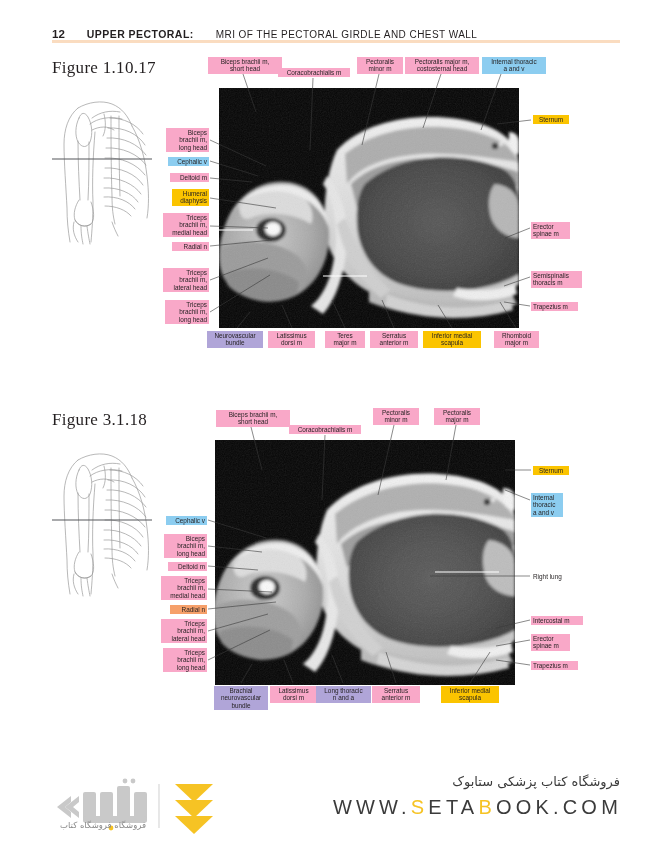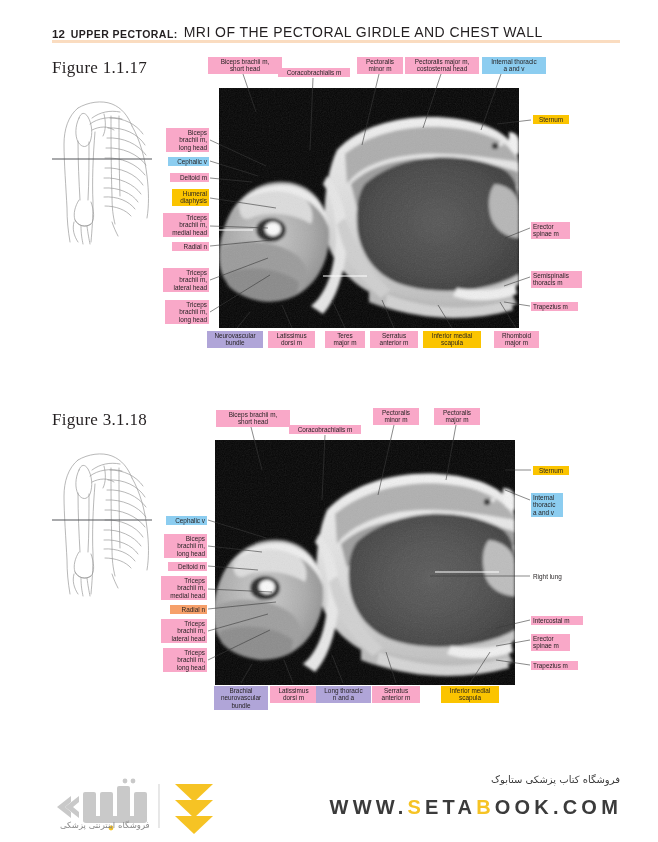--- a/index.html
+++ b/index.html
@@ -8,24 +8,24 @@
     background:#ffffff;
     font-family:"Liberation Sans", sans-serif;
     position:relative;
     overflow:hidden;
     -webkit-font-smoothing:antialiased;
   }
   .page{position:absolute;inset:0;}
 
   
   .header{position:absolute;left:52px;top:20px;width:596px;height:20px;
-          display:flex;align-items:flex-end;gap:6px;white-space:nowrap;}
+          display:flex;align-items:flex-end;gap:22px;white-space:nowrap;}
   .hdr-num{font-size:11.5px;font-weight:bold;color:#231f20;letter-spacing:0px;}
   .hdr-sect{font-size:10.5px;font-weight:bold;color:#231f20;letter-spacing:.45px;}
-  .hdr-sub{font-size:14px;color:#231f20;letter-spacing:.45px;}
+  .hdr-sub{font-size:10px;color:#231f20;letter-spacing:.45px;}
   .hdr-rule{position:absolute;left:52px;top:40px;width:568px;height:3px;
             background:#fadcc0;}
 
   
   .fig-title{position:absolute;font-family:"Liberation Serif", serif;
              font-size:17px;color:#231f20;letter-spacing:.3px;}
 
   .orient{position:absolute;}
   .orient svg{display:block;}
 
@@ -44,42 +44,42 @@
   .orange{background:#f6a06a;}
   .purple{background:#b0a5d8;}
   .none{background:transparent;}
 
   
   .leads{position:absolute;left:0;top:0;width:658px;height:842px;
          pointer-events:none;}
 
   
   .footer{position:absolute;left:0;top:770px;width:658px;height:72px;}
-  .foot-fa{position:absolute;right:38px;top:4px;font-size:10px;color:#3b3b3b;
+  .foot-fa{position:absolute;right:38px;top:4px;font-size:13px;color:#3b3b3b;
            direction:rtl;font-family:"DejaVu Sans", sans-serif;white-space:nowrap;}
   .foot-url{position:absolute;right:36px;top:26px;font-size:20px;
-            letter-spacing:4.2px;color:#3b3b3b;font-weight:bold;white-space:nowrap;}
+            letter-spacing:4.2px;color:#3b3b3b;font-weight:normal;white-space:nowrap;}
   .foot-url .hl{color:#f6c324;}
   .logo-wrap{position:absolute;left:55px;top:6px;width:250px;height:60px;}
   .logo-sub{position:absolute;left:60px;top:50px;font-size:8.5px;color:#8a8a8a;
             direction:rtl;font-family:"DejaVu Sans", sans-serif;}
 </style>
 </head>
 <body>
 
 <div class="page">
 
   <div class="header">
     <span class="hdr-num">12</span>
     <span class="hdr-sect">UPPER PECTORAL:</span>
     <span class="hdr-sub">MRI OF THE PECTORAL GIRDLE AND CHEST WALL</span>
   </div>
   <div class="hdr-rule"></div>
 
-  <div class="fig-title" style="left:52px;top:58px;">Figure 1.1.17</div>
+  <div class="fig-title" style="left:52px;top:58px;">Figure 1.10.17</div>
 
   <div class="orient" style="left:48px;top:96px;width:108px;height:150px;">
     <svg width="108" height="150" viewBox="0 0 108 150">
       <g fill="none" stroke="#9a9a9a" stroke-width="0.7" stroke-linecap="round">
 
         <path d="M30 12 C20 20 16 34 16 48 C16 66 18 92 19 112 C19 124 20 134 22 146"></path>
         <path d="M30 12 C40 6 54 4 64 8 C74 12 80 20 84 30"></path>
         <path d="M47 36 C45 60 44 86 45 106 C45 122 44 134 43 146"></path>
 
         <path d="M31 22 C27 30 27 40 30 46 C34 52 39 52 42 46 C45 38 44 28 40 21 C37 16 33 16 31 22Z"></path>
@@ -498,21 +498,21 @@
         </g>
         <line x1="104" y1="8" x2="104" y2="52" stroke="#d8d8d8" stroke-width="1.2"></line>
 
         <g fill="#f6c324">
           <path d="M120 8 L158 8 L139 26 Z"></path>
           <path d="M120 24 L158 24 L139 42 Z"></path>
           <path d="M120 40 L158 40 L139 58 Z"></path>
         </g>
       </svg>
     </div>
-    <div class="logo-sub">فروشگاه اینترنتی پزشکی</div>
+    <div class="logo-sub">فروشگاه فروشگاه کتاب</div>
 
     <div class="foot-fa">فروشگاه کتاب پزشکی ستابوک</div>
 
     <div class="foot-url">
       <span>WWW.</span><span class="hl">S</span><span>ETA</span><span class="hl">B</span><span>OOK.COM</span>
     </div>
   </div>
 
 </div>
 

